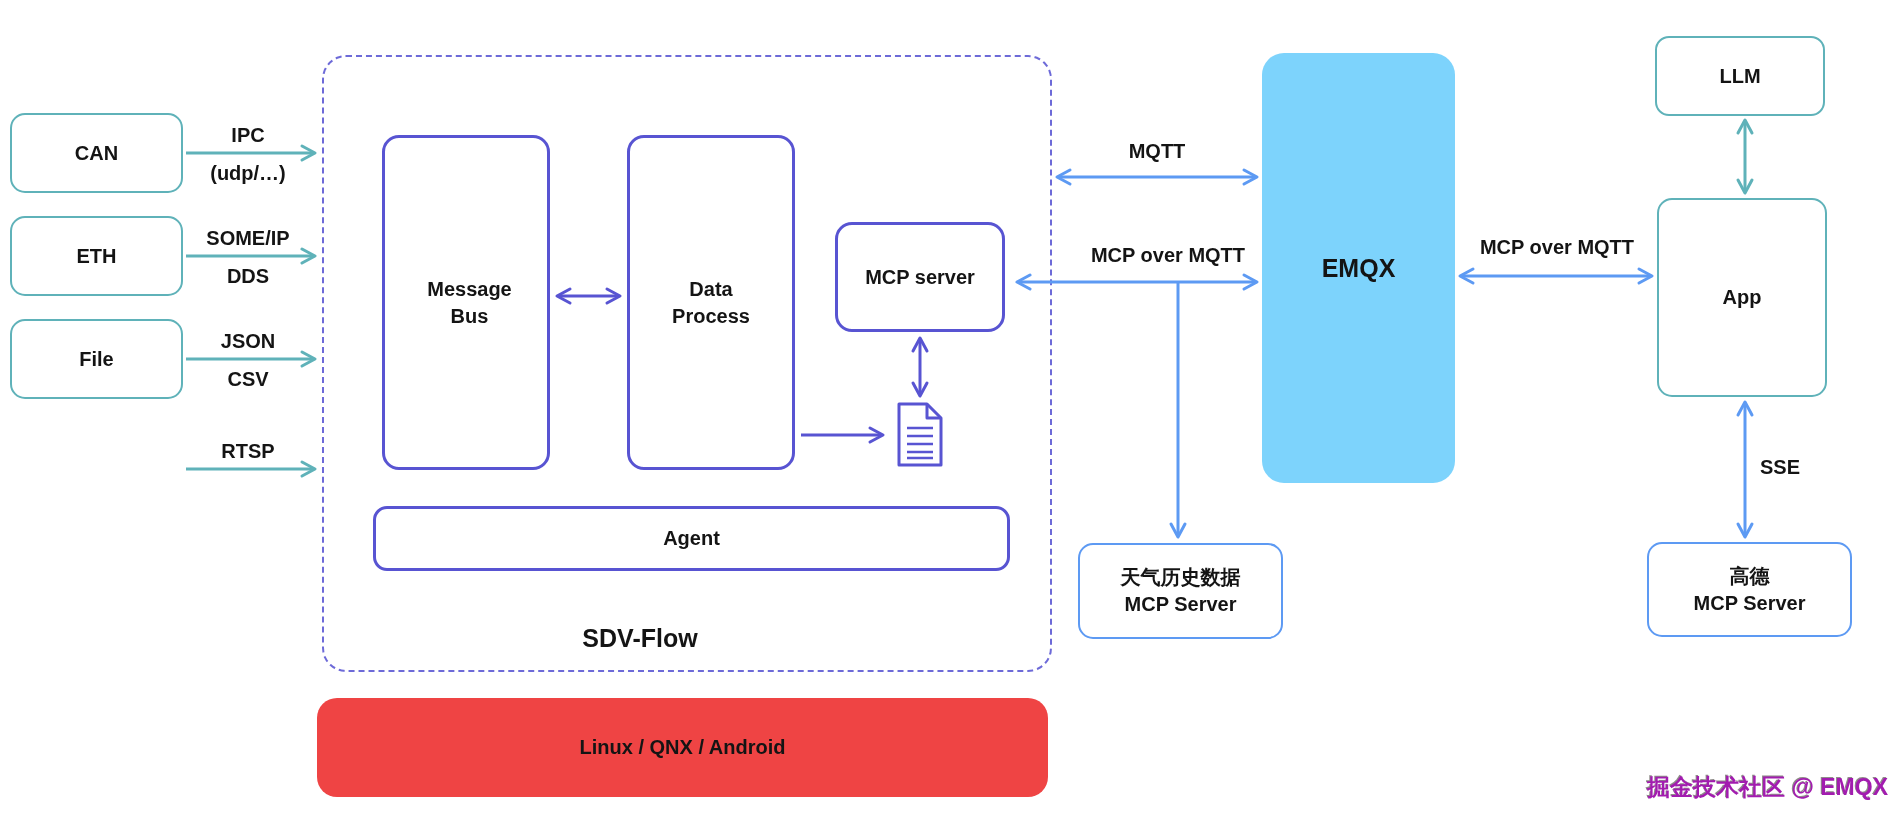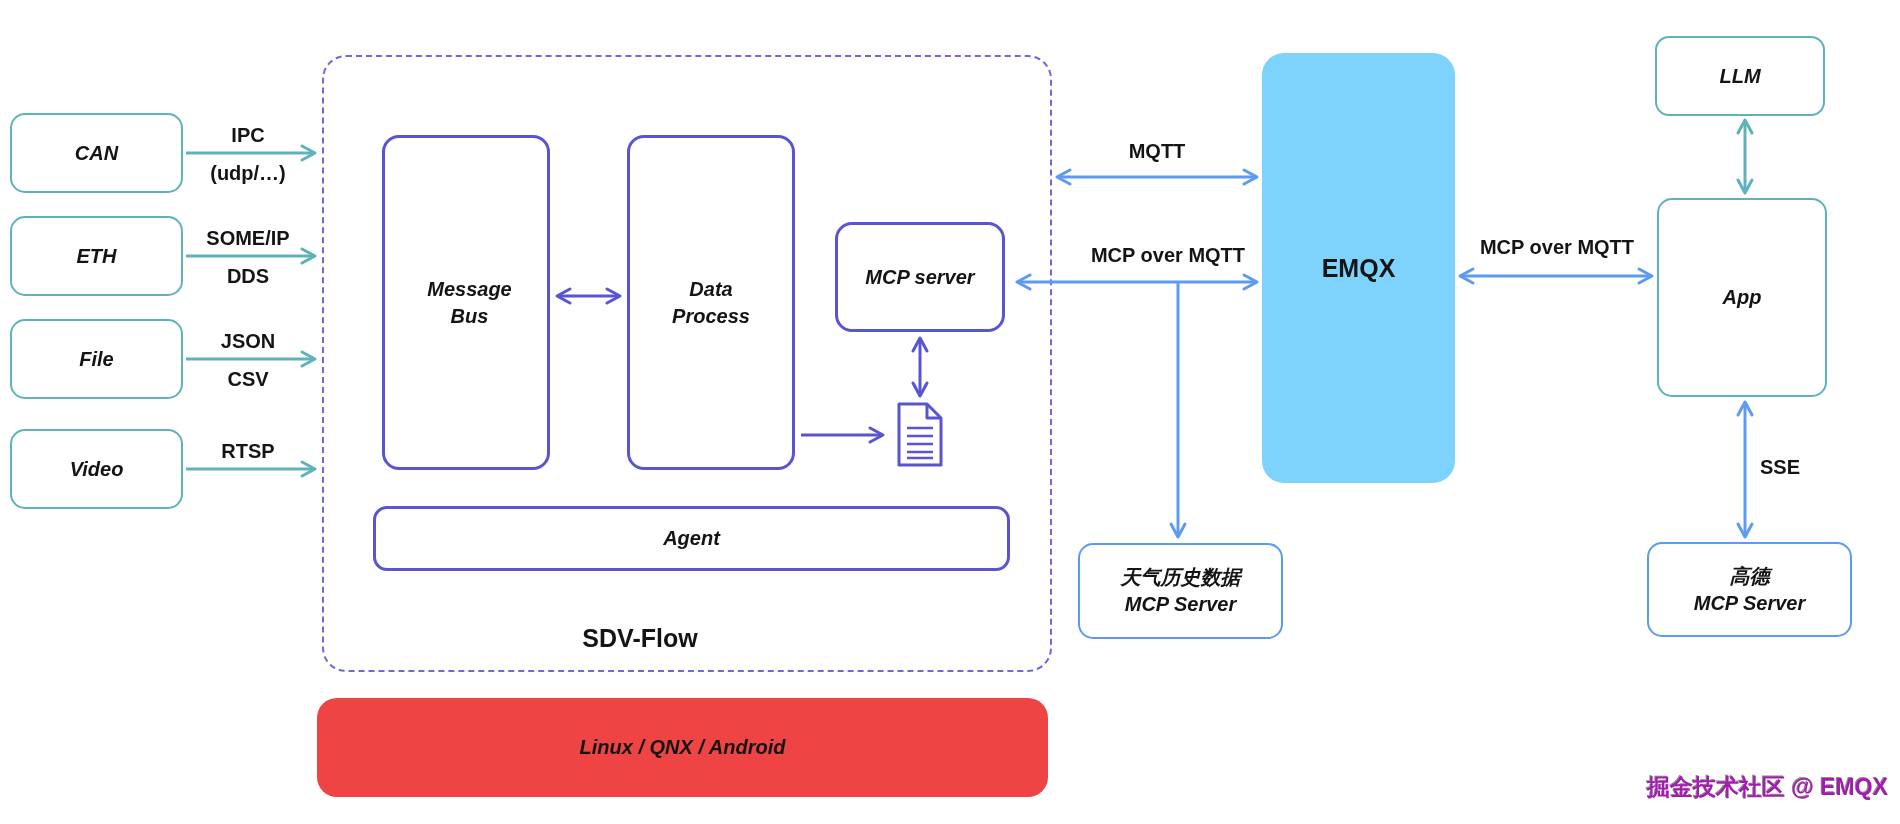--- a/index.html
+++ b/index.html
@@ -3,21 +3,21 @@
 <meta charset="utf-8">
 <style>
   html,body{margin:0;padding:0;background:#fff;}
   #canvas{
     position:relative;width:1900px;height:824px;background:#ffffff;overflow:hidden;
     font-family:"Liberation Sans","DejaVu Sans",sans-serif;color:#141414;
   }
   .box{
     position:absolute;background:#fff;box-sizing:border-box;
     display:flex;flex-direction:column;justify-content:center;
-    font-size:20px;font-weight:700;text-align:center;line-height:27px;z-index:3;font-style:italic;
+    font-size:20px;font-weight:700;text-align:center;line-height:27px;z-index:3;
   }
   .teal{border:2.5px solid #5fb2b9;border-radius:15px;}
   .purple{border:3px solid #5854d2;border-radius:17px;}
   .blueb{border:2.5px solid #5d9af3;border-radius:15px;}
   .fillbox{position:absolute;box-sizing:border-box;display:flex;align-items:center;justify-content:center;
     font-size:25px;font-weight:700;z-index:2;}
   
   #box-can{left:10px;top:113px;width:173px;height:80px;}
   #box-eth{left:10px;top:216px;width:173px;height:80px;}
   #box-file{left:10px;top:319px;width:173px;height:80px;}
@@ -103,23 +103,20 @@
 
   <div class="box teal" id="box-can">
     <span>CAN</span>
   </div>
   <div class="box teal" id="box-eth">
     <span>ETH</span>
   </div>
   <div class="box teal" id="box-file">
     <span>File</span>
   </div>
-  <div class="box teal" id="box-video">
-    <span>Video</span>
-  </div>
 
   <div class="proto" id="proto-ipc">
     <div class="l1">IPC</div>
     <div class="l2">(udp/…)</div>
   </div>
   <div class="proto" id="proto-someip">
     <div class="l1">SOME/IP</div>
     <div class="l2">DDS</div>
   </div>
   <div class="proto" id="proto-json">

